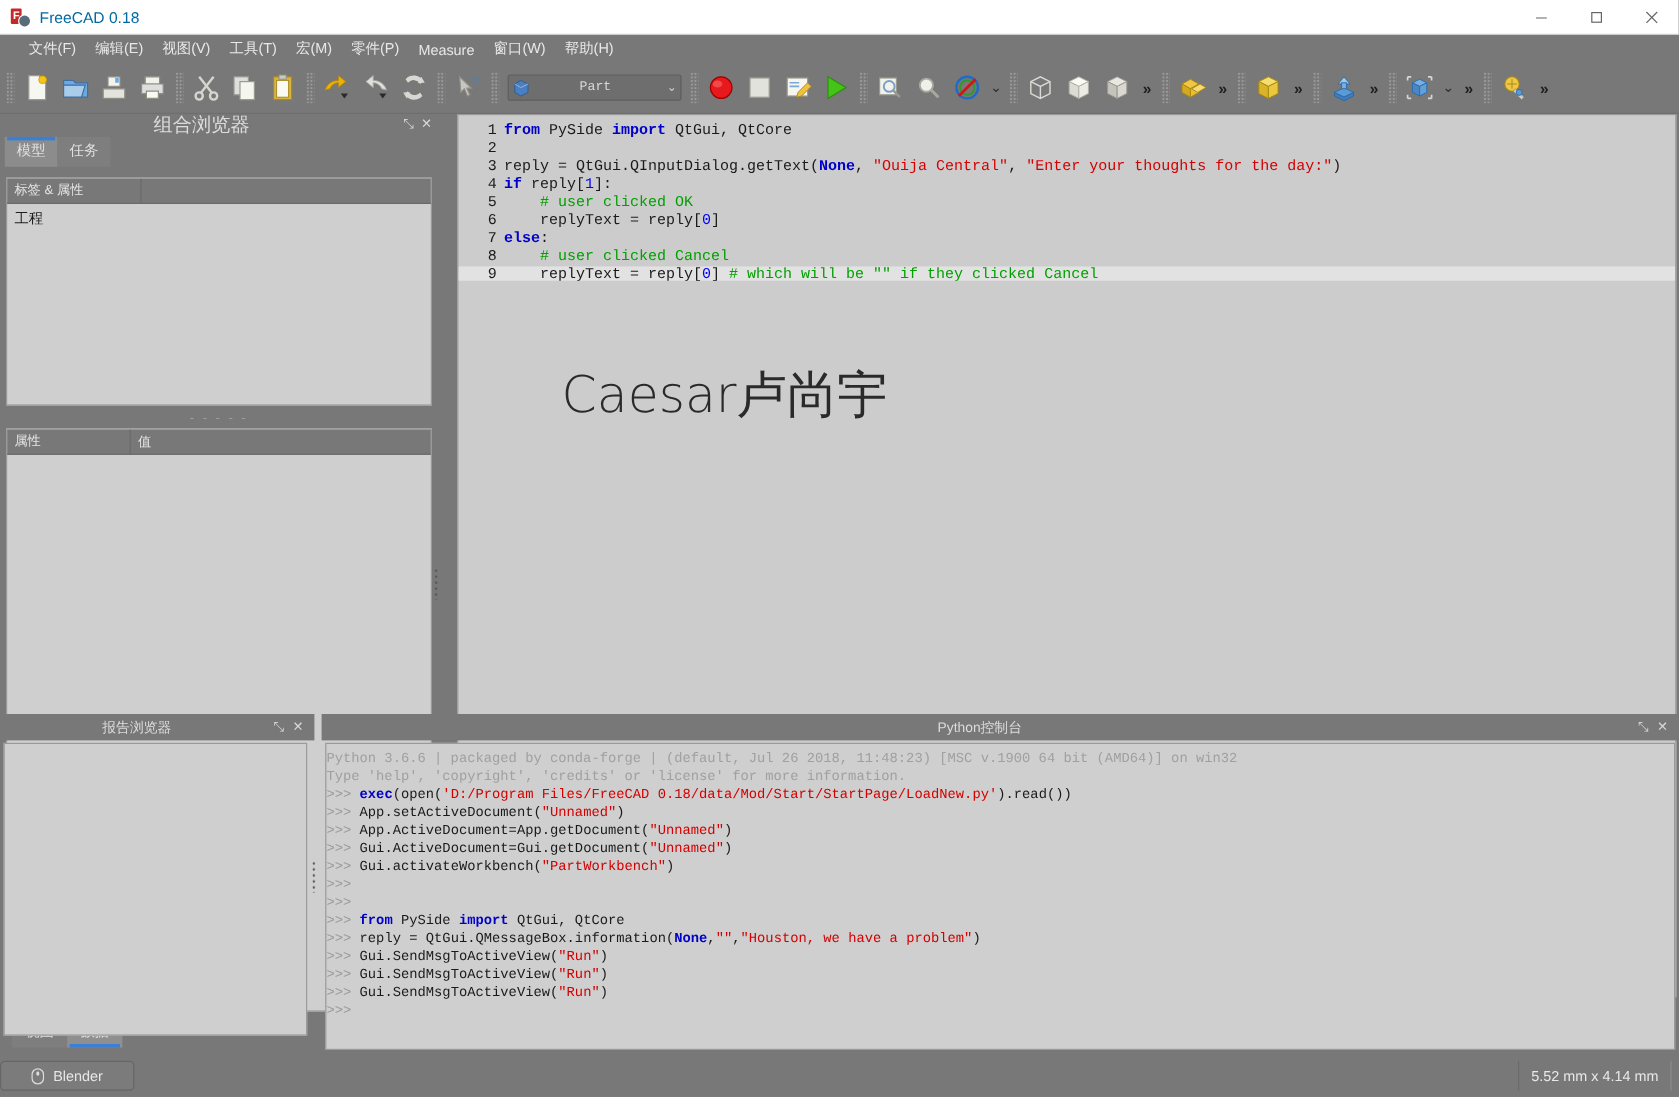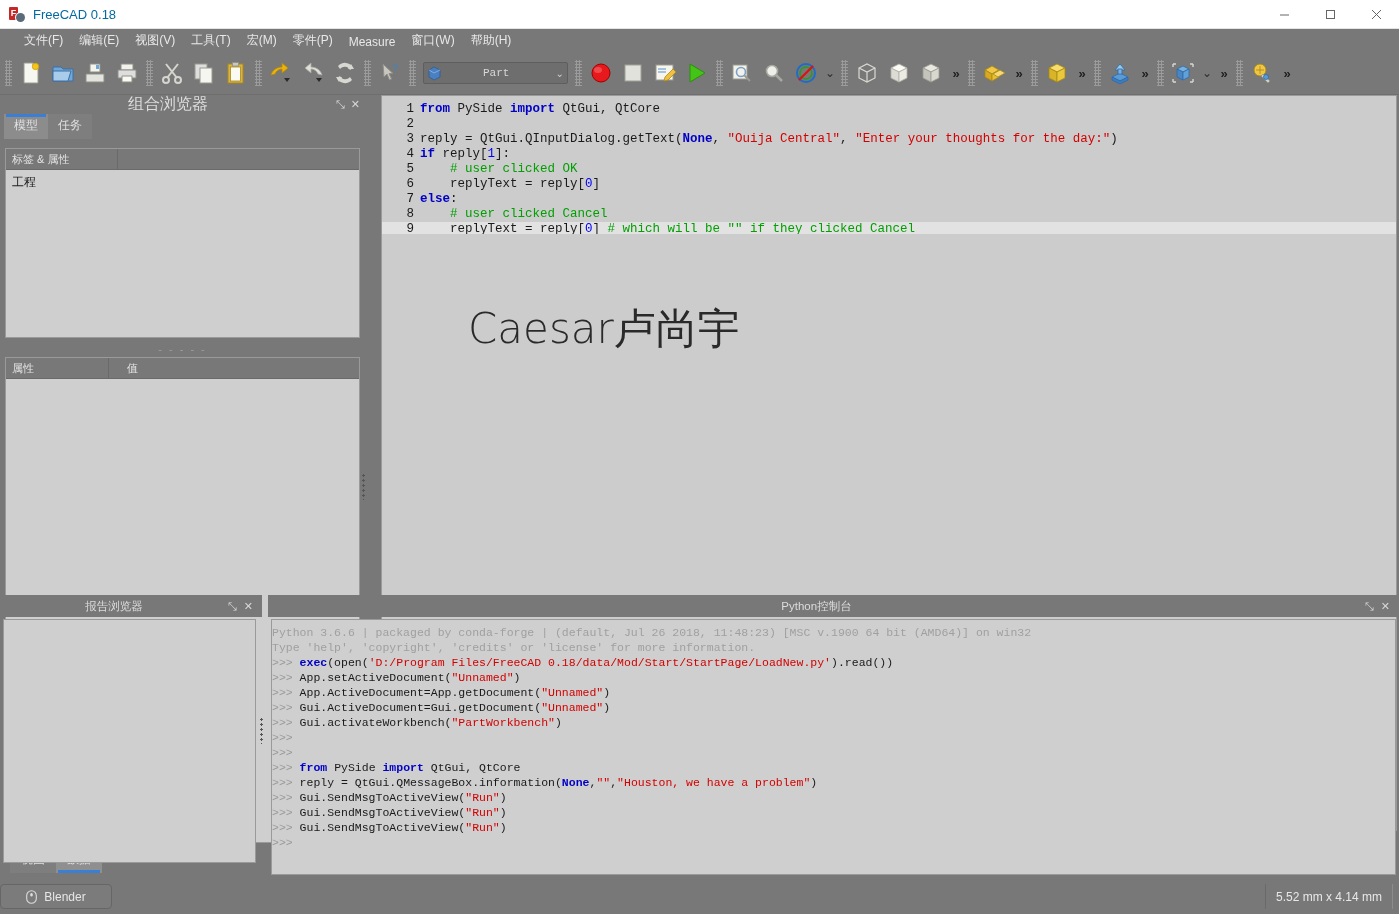--- a/index.html
+++ b/index.html
@@ -132,21 +132,20 @@
     color:#9e9e9e; font-size:11px; letter-spacing:2px;
   }
 
   .prop-panel {
     position:absolute; left:5px; right:8px; top:262px; bottom:36px;
     background:#cfcfcf; border:1px solid #9a9a9a;
   }
   .prop-head {
     height:21px; background:#787878; display:flex; align-items:center;
     border-bottom:1px solid #6a6a6a;
-    gap:12px;
   }
   .prop-head .c1 { width:103px; font-size:11px; color:#e4e4e4; padding-left:6px; border-right:1px solid #6a6a6a; height:21px; line-height:21px;}
   .prop-head .c2 { flex:1; font-size:11px; color:#e4e4e4; padding-left:6px; }
 
   .bottom-tabs {
     position:absolute; left:10px; bottom:6px; height:26px; display:flex; align-items:flex-end;
   }
   .btab {
     font-size:12px; color:#e0e0e0; padding:3px 11px 5px; position:relative; background:#7e7e7e;
   }

